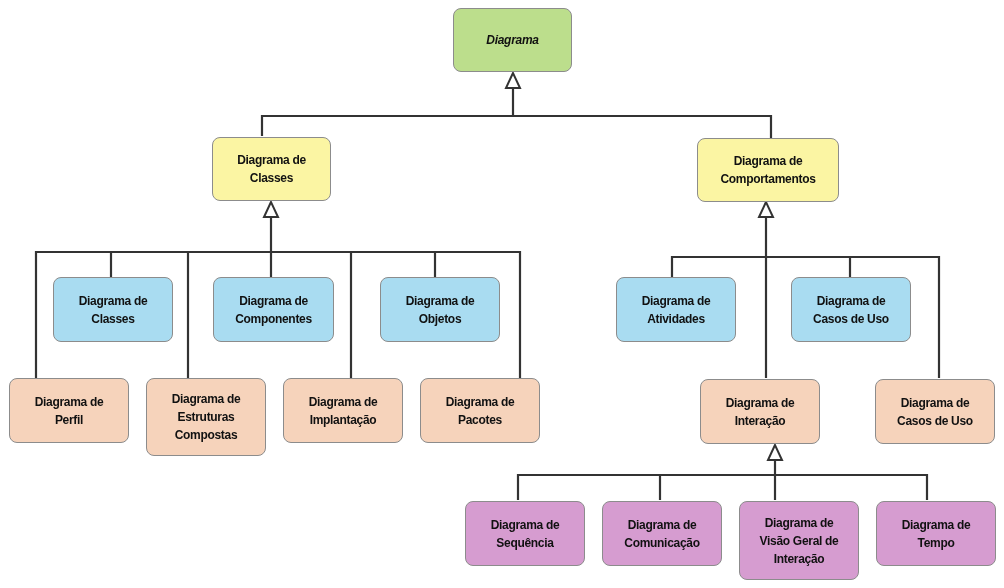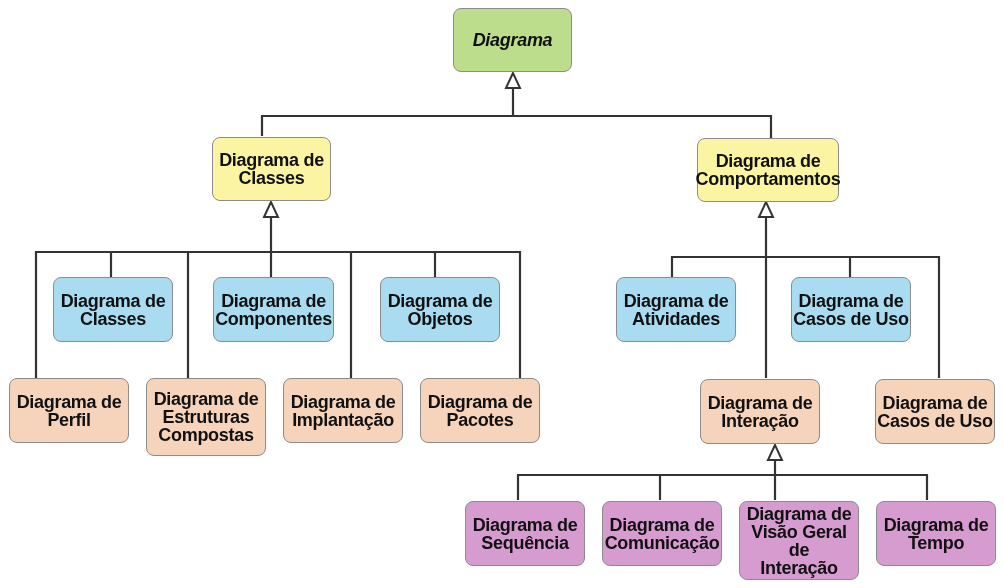--- a/index.html
+++ b/index.html
@@ -5,21 +5,21 @@
     html, body { margin: 0; padding: 0; background: #ffffff; }
     body { width: 1004px; height: 588px; position: relative; overflow: hidden;
            font-family: "Liberation Sans", sans-serif; }
     #diagram { position: absolute; left: 0; top: 0; width: 1004px; height: 588px; }
     .node {
       position: absolute; box-sizing: border-box;
       border: 1.5px solid #8c8c8c; border-radius: 8px;
       display: flex; align-items: center; justify-content: center;
       text-align: center; color: #111;
       font-family: "Liberation Sans", sans-serif;
-      font-weight: bold; font-size: 18px; line-height: 18px;
+      font-weight: bold; font-size: 12px; line-height: 18px;
       letter-spacing: -0.3px;
       transform: scaleX(0.9);
     }
     .node span { white-space: pre-line; }
     .italic { font-style: italic; }
   </style>
 </head>
 <body>
 
 <svg id="diagram" width="1004" height="588" viewBox="0 0 1004 588">

